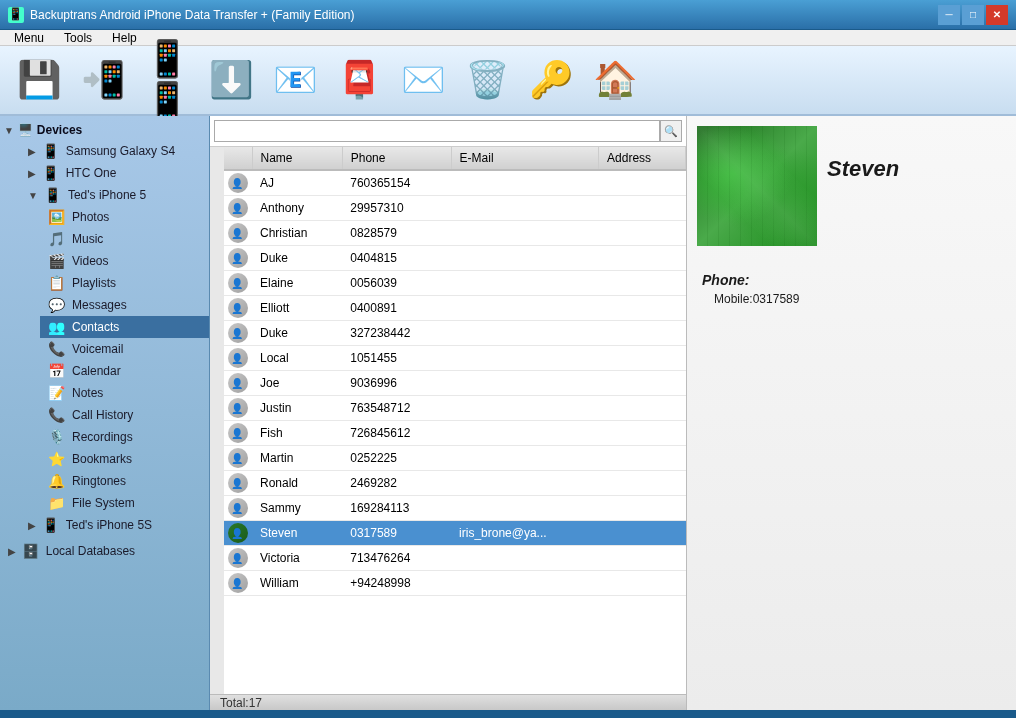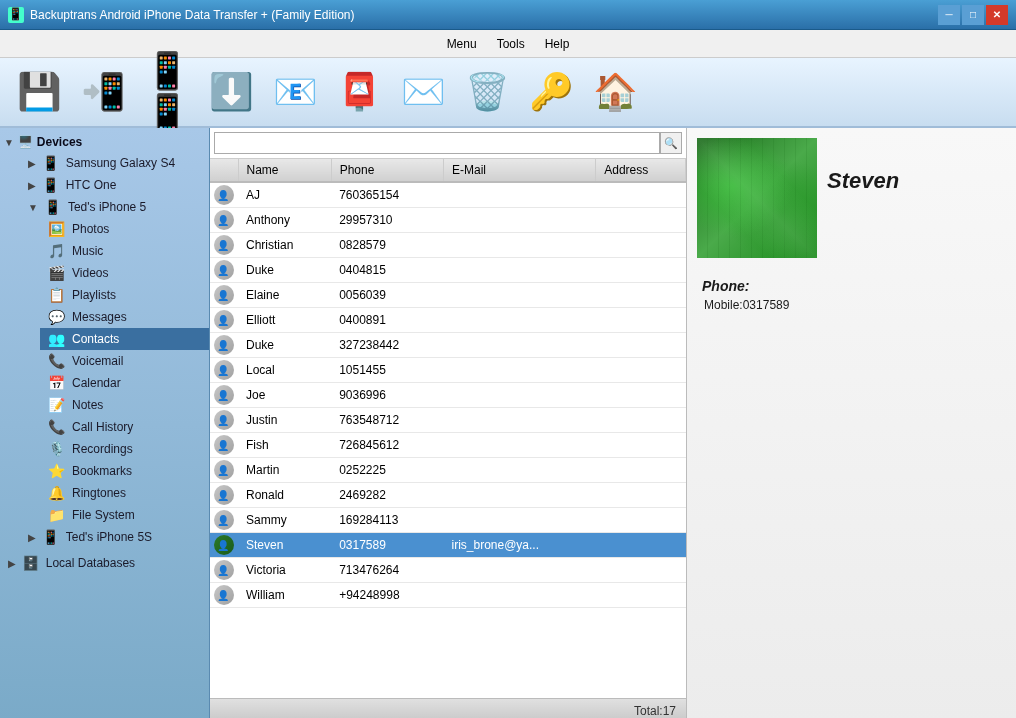--- a/index.html
+++ b/index.html
@@ -19,26 +19,25 @@
     .titlebar-icon { width: 16px; height: 16px; background: #4fc; border-radius: 2px; }
     .titlebar-controls { display: flex; gap: 2px; }
     .titlebar-btn { width: 22px; height: 20px; border: none; cursor: pointer; font-size: 10px; font-weight: bold; }
     .titlebar-btn.min { background: #5a9fd4; color: white; }
     .titlebar-btn.max { background: #5a9fd4; color: white; }
     .titlebar-btn.close { background: #d43a2a; color: white; }
 
     
     .menubar {
       background: #f0f0f0;
-      height: 28px;
+      height: 16px;
       display: flex;
       align-items: center;
       padding: 0 4px;
       border-bottom: 1px solid #ccc;
-      justify-content: center;
     }
     .menu-item { padding: 2px 10px; cursor: pointer; font-size: 12px; }
 
     
     .toolbar {
       background: linear-gradient(to bottom, #e8f4ff, #c8ddf0);
       height: 70px;
       display: flex;
       align-items: center;
       padding: 0 10px;
@@ -90,21 +89,21 @@
     }
     .search-input {
       flex: 1; height: 22px; border: 1px solid #aaa; padding: 0 4px; font-size: 12px;
     }
     .search-btn {
       width: 22px; height: 22px; background: #f0f0f0; border: 1px solid #aaa;
       cursor: pointer; display: flex; align-items: center; justify-content: center; font-size: 11px;
     }
 
     
-    .contacts-table { flex: 1; overflow-y: auto; background: white; }
+    .contacts-table { flex: 1; overflow-y: auto; background: white; margin-left: 14px; }
     table { width: 100%; border-collapse: collapse; }
     thead th {
       background: linear-gradient(to bottom, #e8e8e8, #d0d0d0);
       border-bottom: 2px solid #bbb;
       border-right: 1px solid #ccc;
       padding: 4px 8px;
       text-align: left;
       font-weight: normal;
       font-size: 12px;
       position: sticky; top: 0;
@@ -118,42 +117,41 @@
       background: linear-gradient(135deg, #c8c8c8, #a0a0a0);
       display: flex; align-items: center; justify-content: center;
       font-size: 10px; color: #555;
     }
     .avatar-circle.selected-avatar { background: linear-gradient(135deg, #2a7a2a, #1a5a1a); }
 
     
     .status-bar {
       background: linear-gradient(to bottom, #e0e0e0, #c8c8c8);
       border-top: 1px solid #bbb;
-      height: 24px;
+      height: 16px;
       display: flex;
       align-items: center;
-      justify-content: flex-end;
       padding: 0 10px;
       font-size: 12px;
       color: #333;
     }
 
     
     .detail-panel {
       width: 330px;
       background: linear-gradient(to bottom, #f8f8f8, #ececec);
       border-left: 1px solid #bbb;
       padding: 0;
       overflow-y: auto;
     }
     .detail-header { display: flex; align-items: flex-start; padding: 10px; gap: 10px; }
     .detail-name { font-size: 22px; font-weight: bold; color: #1a1a1a; font-style: italic; padding-top: 30px; }
     .detail-body { padding: 0 15px 15px; }
-    .detail-section-title { font-size: 14px; font-weight: bold; color: #1a1a1a; font-style: italic; margin: 10px 0 4px; }
-    .detail-row { font-size: 12px; color: #1a1a1a; margin: 3px 2px; }
+    .detail-section-title { font-size: 14px; font-weight: bold; color: #1a1a1a; font-style: italic; margin: 16px 0 4px; }
+    .detail-row { font-size: 12px; color: #1a1a1a; margin: 3px 12px; }
 
     
     .leaf-photo {
       width: 120px; height: 120px;
       background: 
         radial-gradient(ellipse at 30% 40%, #3aba3a 0%, transparent 50%),
         radial-gradient(ellipse at 70% 60%, #2a9a2a 0%, transparent 50%),
         linear-gradient(135deg, #1a6a1a 0%, #4aaa4a 50%, #1a8a1a 100%);
       position: relative;
       overflow: hidden;

